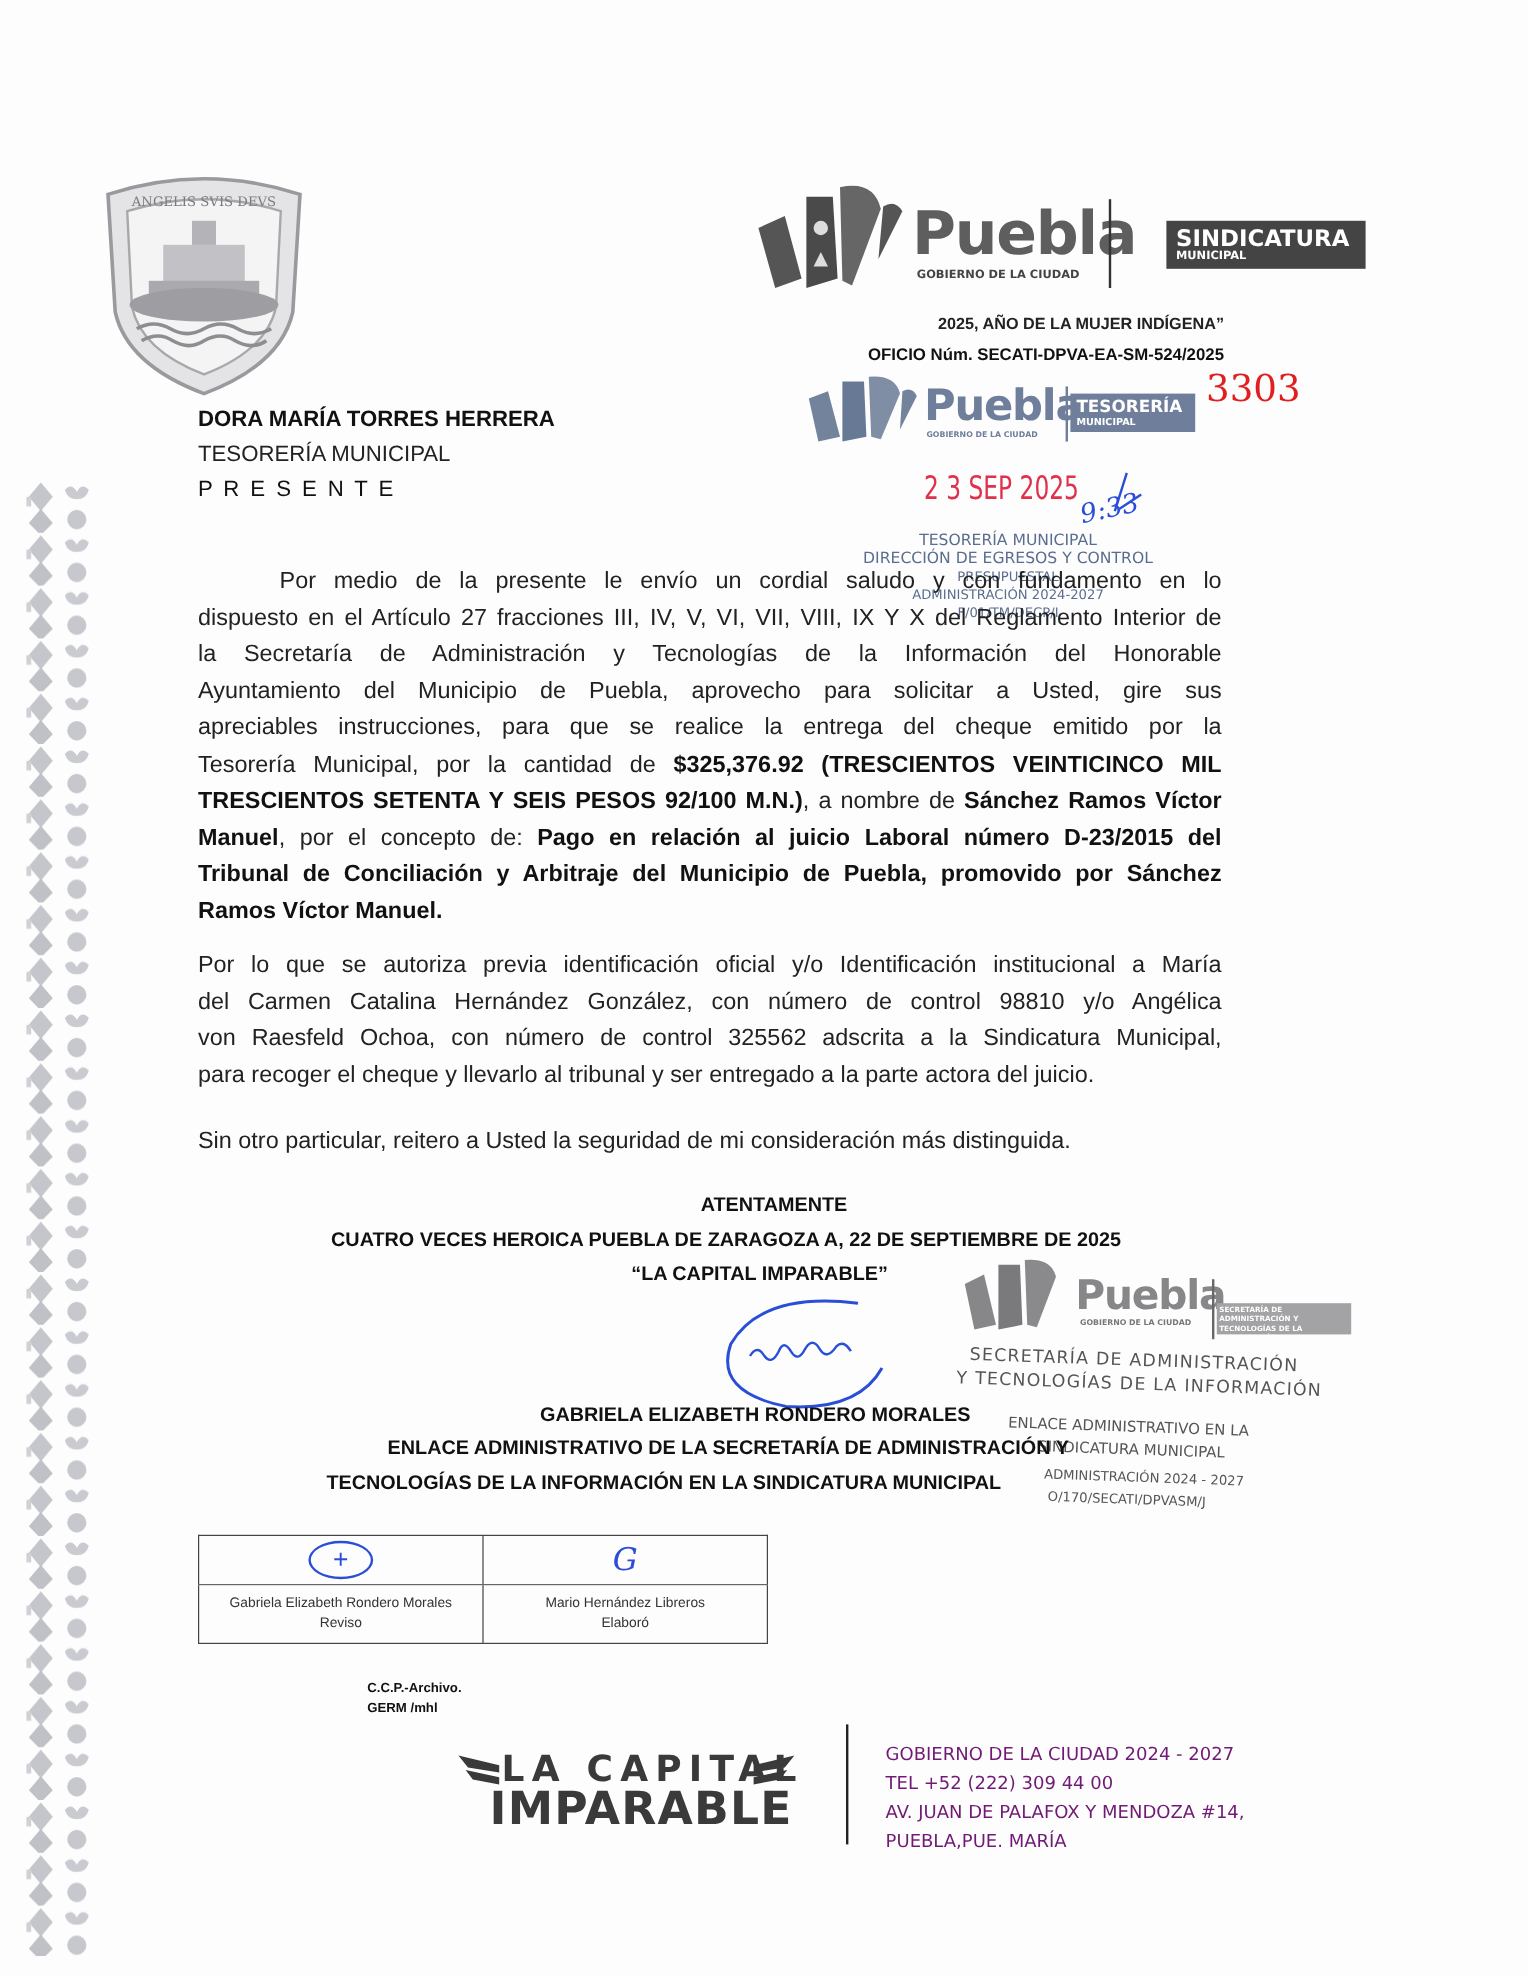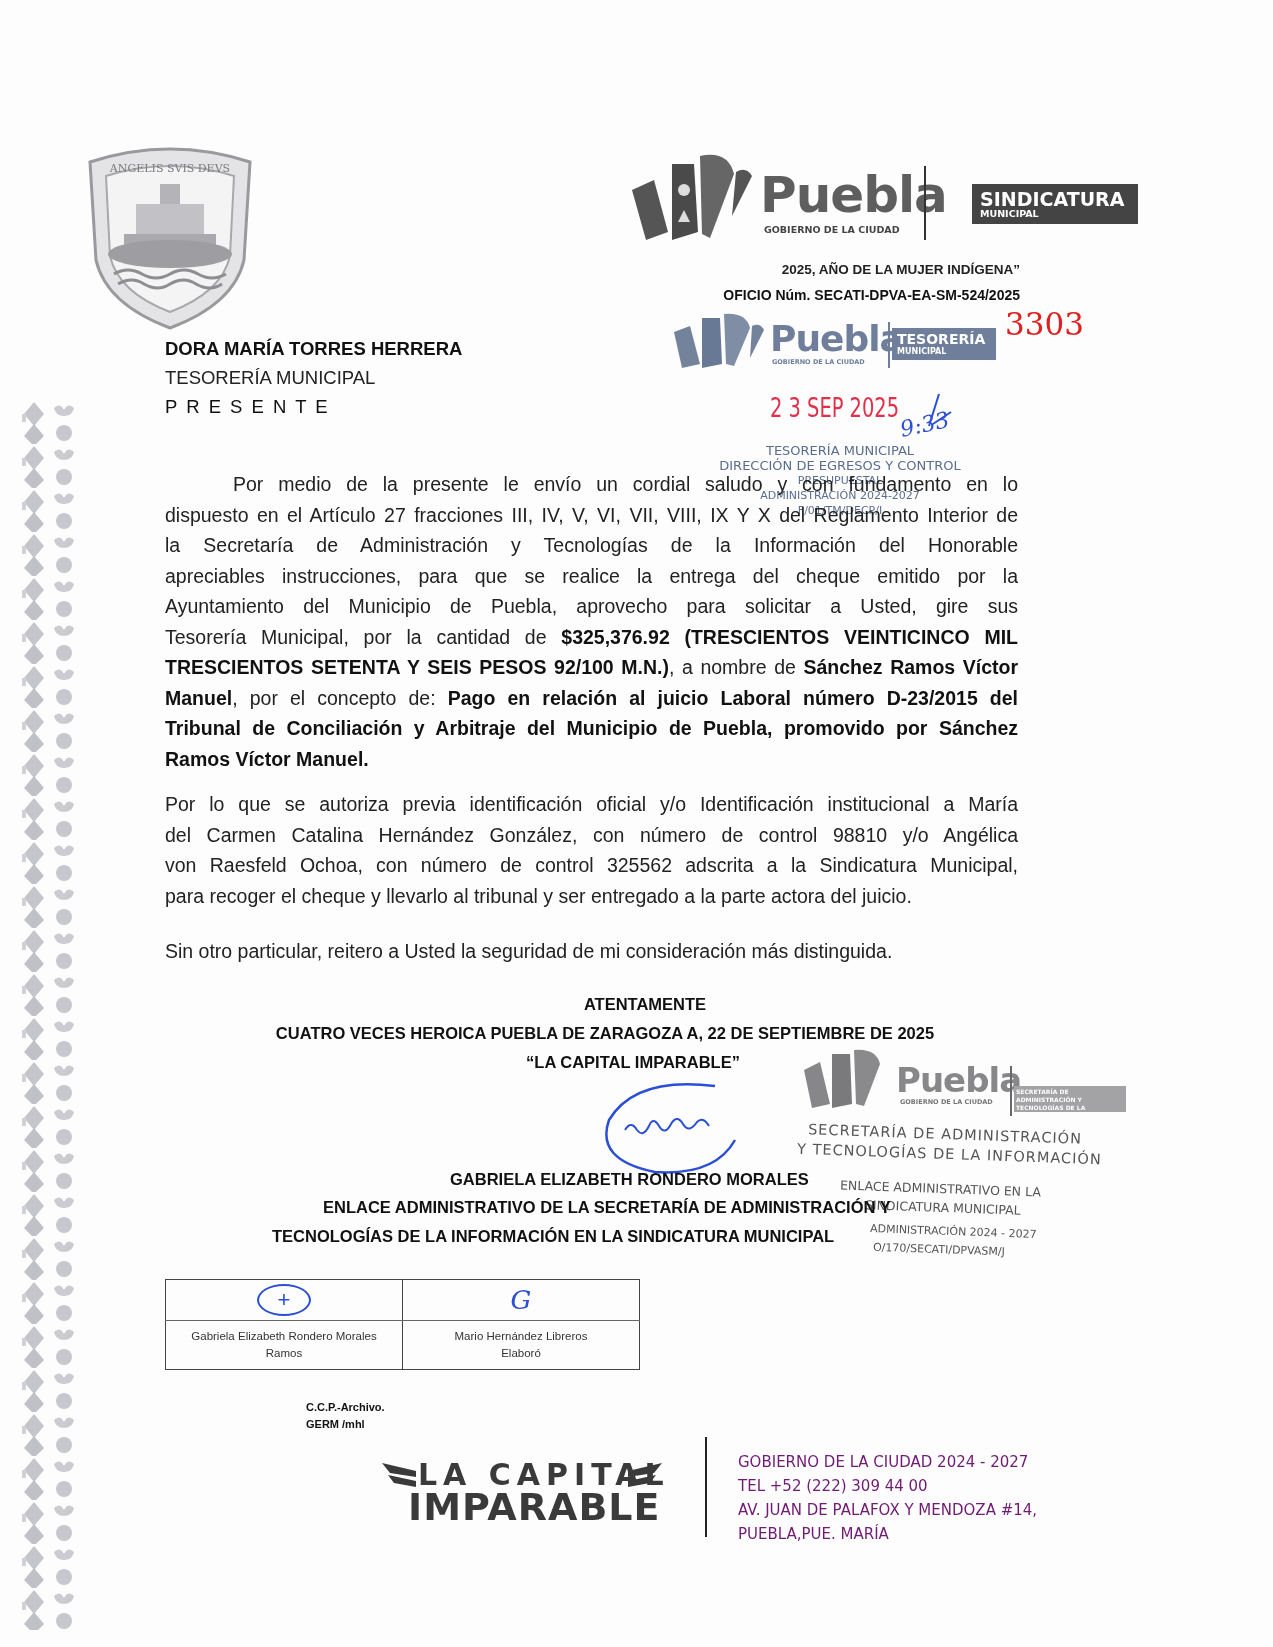--- a/index.html
+++ b/index.html
@@ -102,22 +102,22 @@
 <div class="abs" style="left:165px;top:334px;font-size:18.5px;line-height:29px;">
   <div style="font-weight:bold;color:#111;">DORA MARÍA TORRES HERRERA</div>
   <div style="color:#222;">TESORERÍA MUNICIPAL</div>
   <div style="font-weight:normal;color:#111;letter-spacing:2px;">P R E S E N T E</div>
 </div>
 
 <div id="para1" class="abs body-text" style="left:165px;top:469px;width:853px;">
     <div class="just" style="padding-left: 68px;"><span>Por medio de la presente le envío un cordial saludo y con fundamento en lo</span></div>
     <div class="just"><span>dispuesto en el Artículo 27 fracciones III, IV, V, VI, VII, VIII, IX Y X  del Reglamento Interior de</span></div>
     <div class="just"><span>la Secretaría de Administración y Tecnologías de la Información del Honorable</span></div>
+    <div class="just"><span>Ayuntamiento del Municipio de Puebla, aprovecho para solicitar a Usted, gire sus</span></div>
     <div class="just"><span>apreciables instrucciones, para que se  realice la entrega del cheque emitido por la</span></div>
-    <div class="just"><span>Ayuntamiento del Municipio de Puebla, aprovecho para solicitar a Usted, gire sus</span></div>
     <div class="just"><span>Tesorería Municipal, por la cantidad de </span><b>$325,376.92 (TRESCIENTOS VEINTICINCO MIL</b></div>
     <div class="just"><b>TRESCIENTOS SETENTA Y SEIS PESOS 92/100 M.N.)</b><span>, a nombre de </span><b>Sánchez Ramos Víctor</b></div>
     <div class="just"><b>Manuel</b><span>, por el concepto de: </span><b>Pago en relación al juicio Laboral número D-23/2015 del</b></div>
     <div class="just"><b>Tribunal de Conciliación y Arbitraje del Municipio de Puebla, promovido por Sánchez</b></div>
     <div><b>Ramos Víctor Manuel.</b></div>
   </div>
 
 <div id="para2" class="abs body-text" style="left:165px;top:789px;width:853px;">
     <div class="just">Por lo que se autoriza previa identificación oficial y/o Identificación institucional a María</div>
     <div class="just">del Carmen Catalina Hernández González, con número de control 98810 y/o Angélica</div>
@@ -168,21 +168,21 @@
     <td style="height:38px;border-bottom:1px solid #666;">
       <span style="display:inline-block;border:2px solid #2a4fd6;border-radius:50%;width:50px;height:28px;line-height:28px;color:#2a4fd6;font-size:22px;">+</span>
     </td>
     <td style="height:38px;border-bottom:1px solid #666;">
       <span style="color:#2a4fd6;font-size:26px;font-family:'DejaVu Serif',serif;font-style:italic;">G</span>
     </td>
   </tr>
   <tr>
     <td style="height:46px;line-height:17px;">
       <div>Gabriela Elizabeth Rondero Morales</div>
-      <div>Ramos</div>
+      <div>Reviso</div>
     </td>
     <td style="height:46px;line-height:17px;">
       <div>Mario Hernández Libreros</div>
       <div>Elaboró</div>
     </td>
   </tr>
 </tbody>
   </table>
 
 <div class="abs" style="left:275px;top:1399px;font-size:11px;line-height:17px;font-weight:bold;color:#111;margin-left:31px;">

